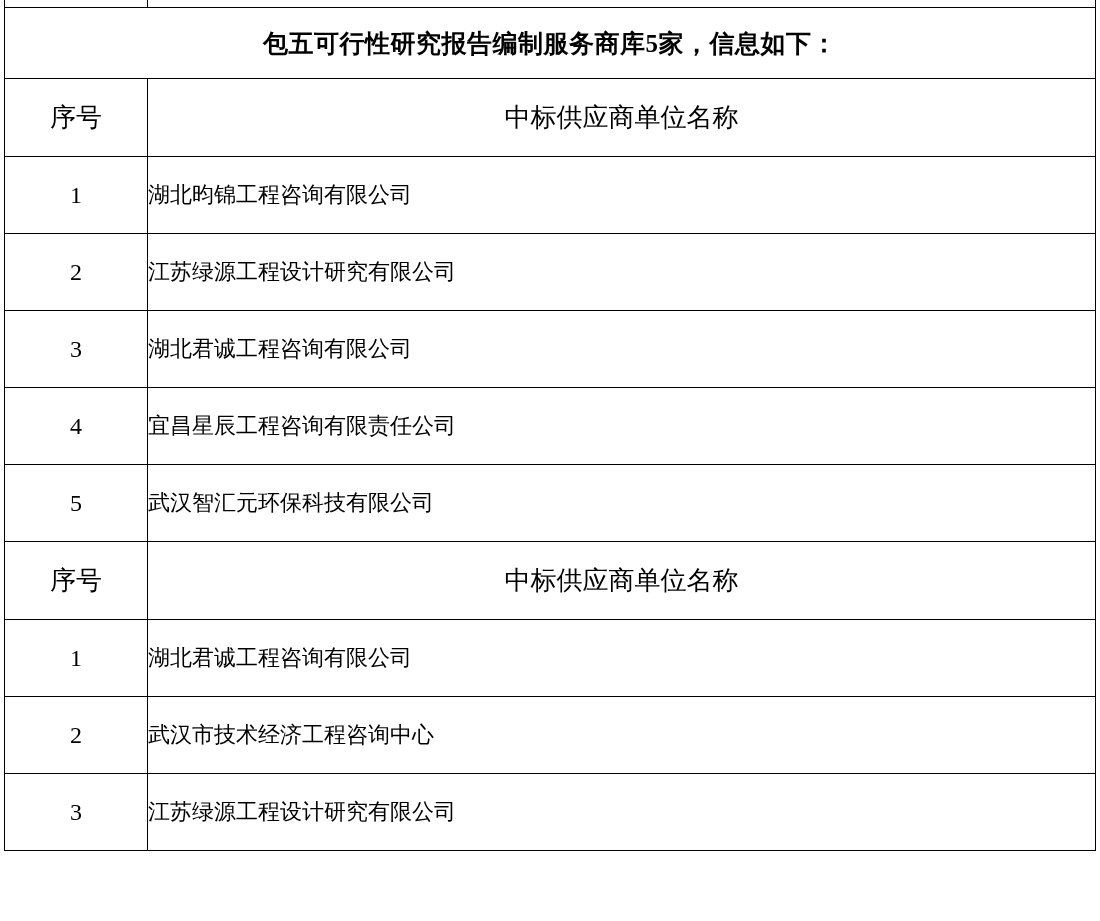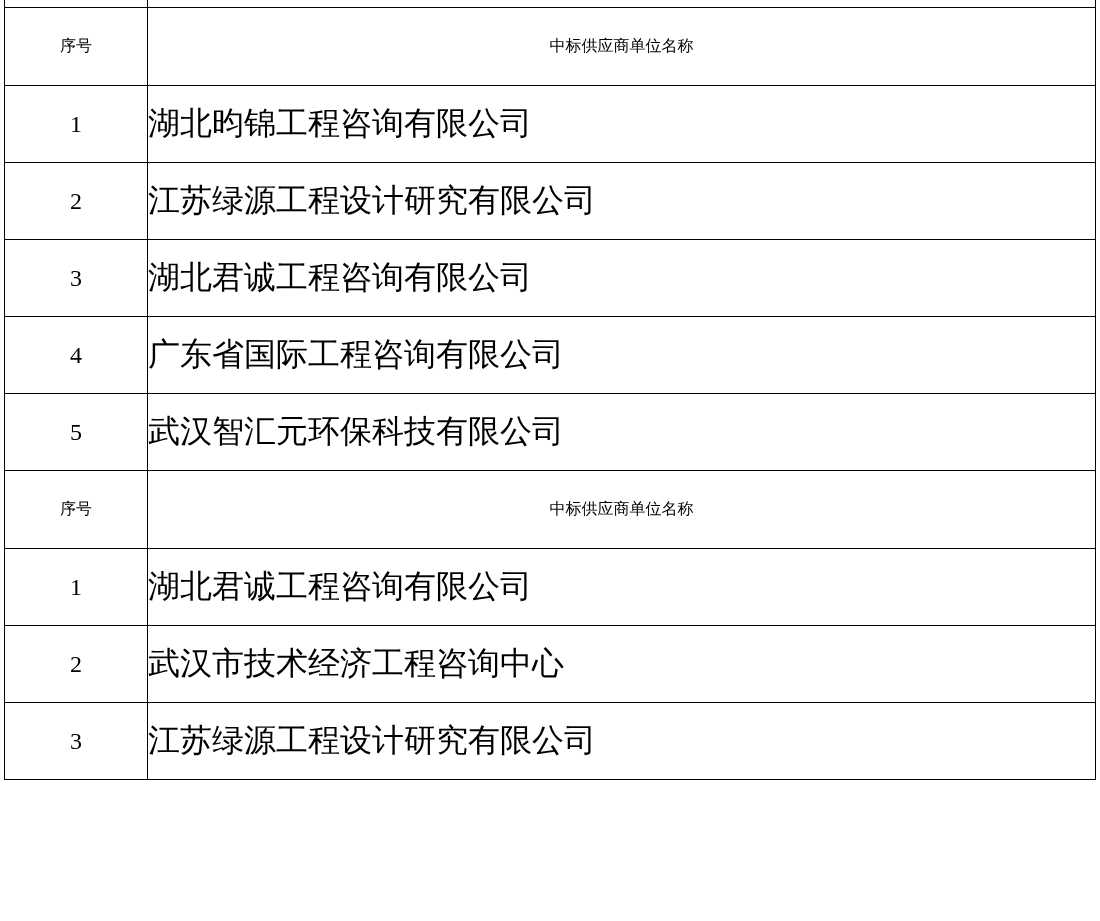--- a/index.html
+++ b/index.html
@@ -36,31 +36,31 @@
   .section-title-cell {
     height: 70px;
     text-align: center;
     font-weight: bold;
     font-size: 25px;
     letter-spacing: 0.5px;
   }
   .header-cell {
     height: 77px;
     text-align: center;
-    font-size: 16px;
+    font-size: 26px;
   }
   .idx-cell {
     height: 76px;
     text-align: center;
     font-size: 24px;
   }
   .name-cell {
     height: 76px;
     text-align: left;
-    font-size: 32px;
+    font-size: 22px;
     padding-left: 14px;
   }
   .top-stub-row td {
     border-top: none;
   }
   .top-stub-row .stub-left,
   .top-stub-row .stub-right {
     border-left: 1px solid #000;
     border-right: 1px solid #000;
     border-bottom: none;
@@ -77,38 +77,41 @@
       <col class="col-idx">
       <col>
     </colgroup>
     <tbody>
       <tr class="top-stub-row">
         <td class="stub-left"></td>
         <td class="stub-right"></td>
       </tr>
 
       <tr>
+        <td class="section-title-cell" colspan="2">包五可行性研究报告编制服务商库5家，信息如下：</td>
+      </tr>
+      <tr>
         <td class="header-cell">序号</td>
         <td class="header-cell">中标供应商单位名称</td>
       </tr>
       <tr>
         <td class="idx-cell">1</td>
         <td class="name-cell">湖北昀锦工程咨询有限公司</td>
       </tr>
       <tr>
         <td class="idx-cell">2</td>
         <td class="name-cell">江苏绿源工程设计研究有限公司</td>
       </tr>
       <tr>
         <td class="idx-cell">3</td>
         <td class="name-cell">湖北君诚工程咨询有限公司</td>
       </tr>
       <tr>
         <td class="idx-cell">4</td>
-        <td class="name-cell">广东省国际工程咨询有限公司</td>
+        <td class="name-cell">宜昌星辰工程咨询有限责任公司</td>
       </tr>
       <tr>
         <td class="idx-cell">5</td>
         <td class="name-cell">武汉智汇元环保科技有限公司</td>
       </tr>
 
       <tr>
         <td class="header-cell">序号</td>
         <td class="header-cell">中标供应商单位名称</td>
       </tr>

